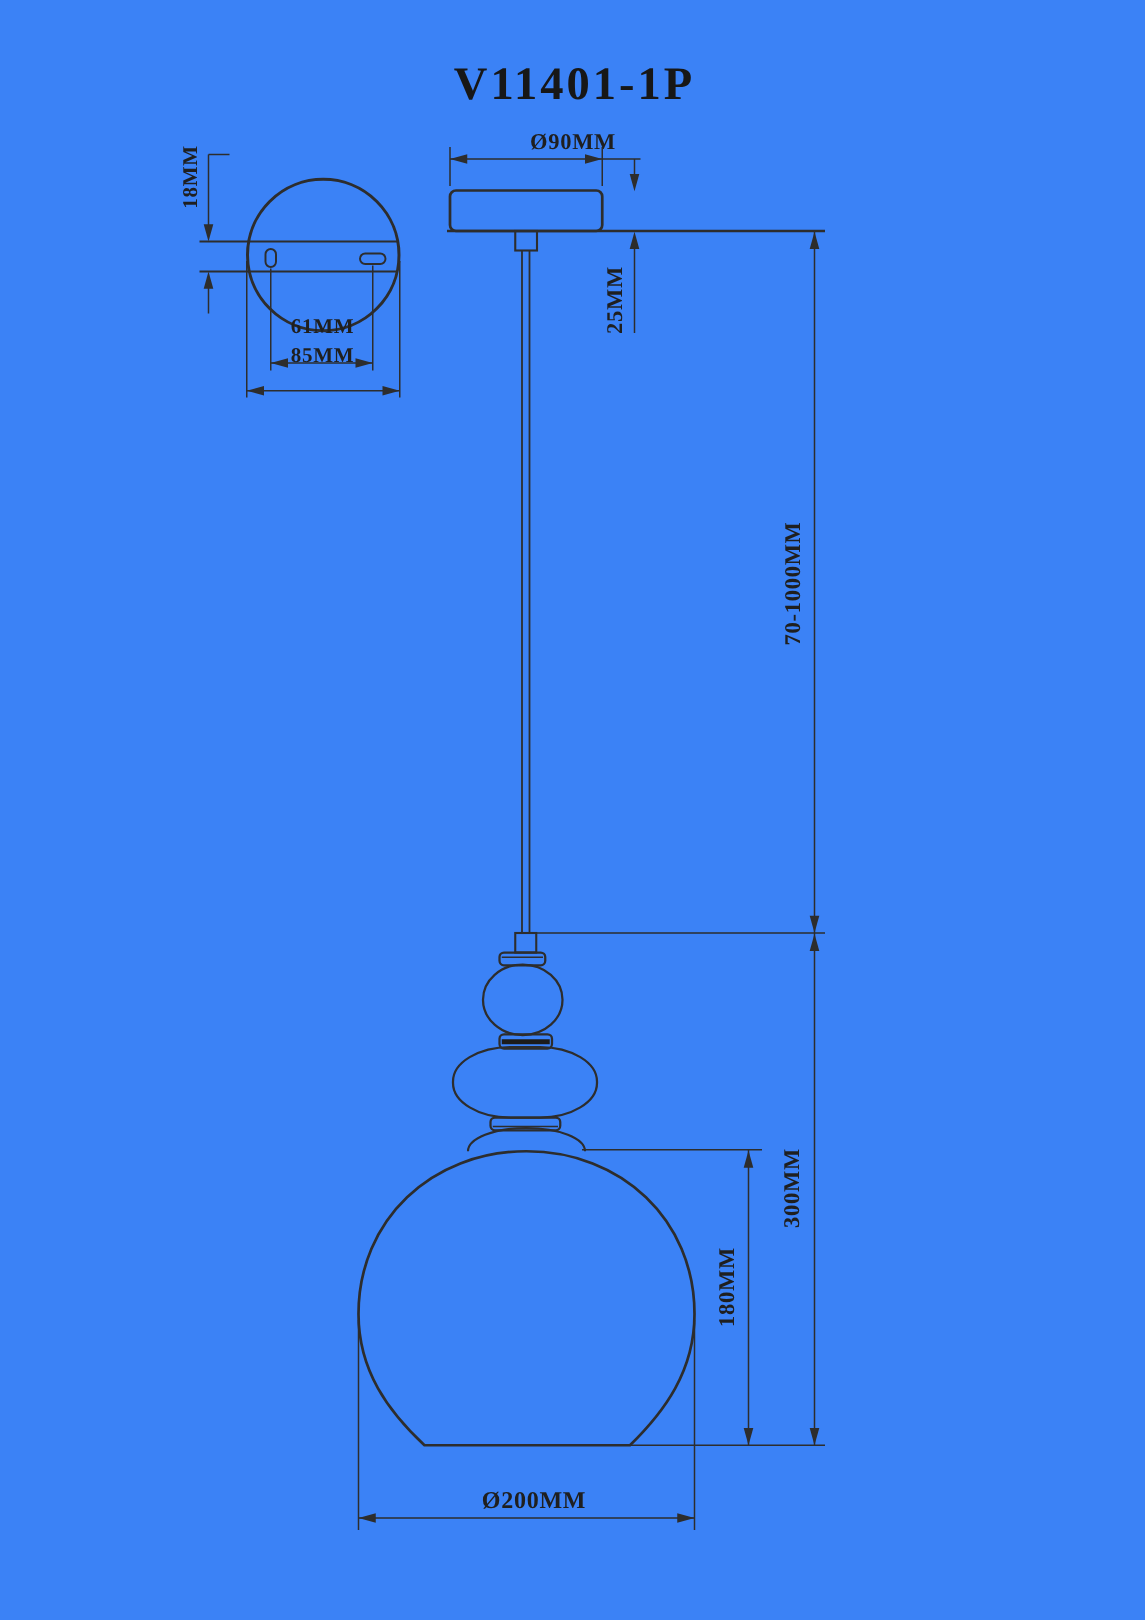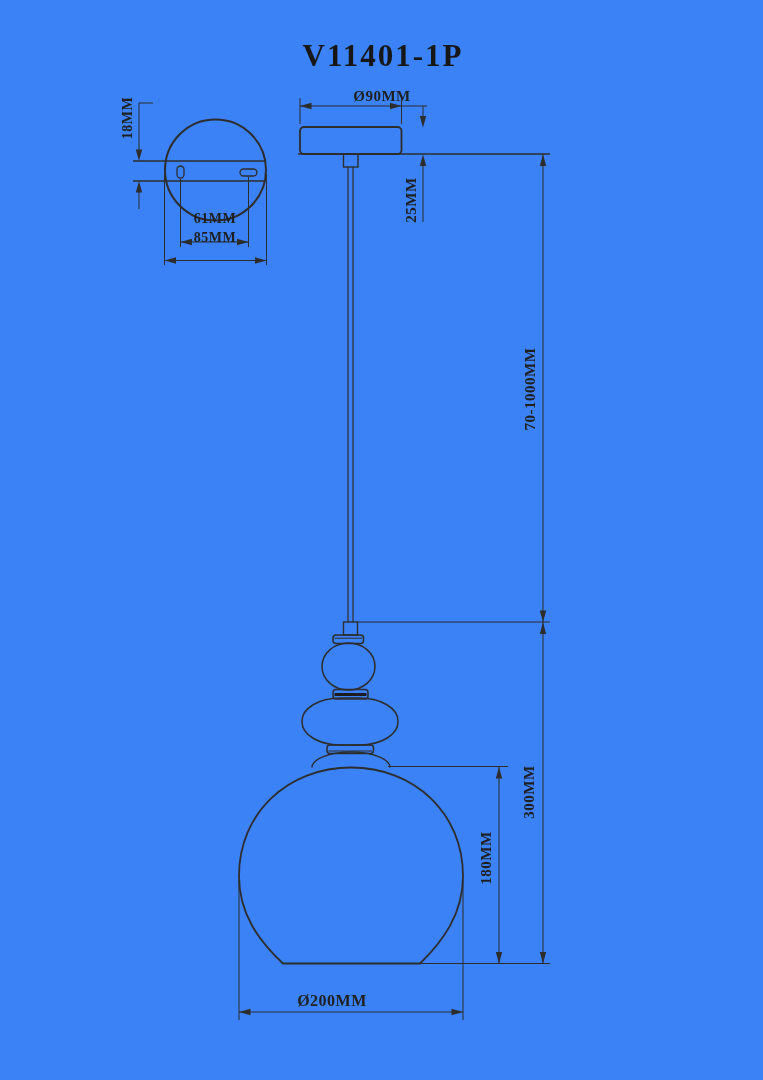--- a/index.html
+++ b/index.html
@@ -148,15 +148,15 @@
   <div class="lbl" style="left:342px; top:96px;margin-left:40px;">Ø90MM</div>
 
   <div class="lbl vert" style="left:411px; top:200px;">25MM</div>
 
   <div class="lbl vert" style="left:530px; top:389px;">70-1000MM</div>
 
   <div class="lbl vert" style="left:529px; top:792px;">300MM</div>
 
   <div class="lbl vert" style="left:486px; top:858px;">180MM</div>
 
-  <div class="lbl big" style="left:332px; top:1001px;">Ø200MM</div>
+  <div class="lbl big" style="left:356px; top:1001px;">Ø200MM</div>
 
 </div>
 
 </body></html>

